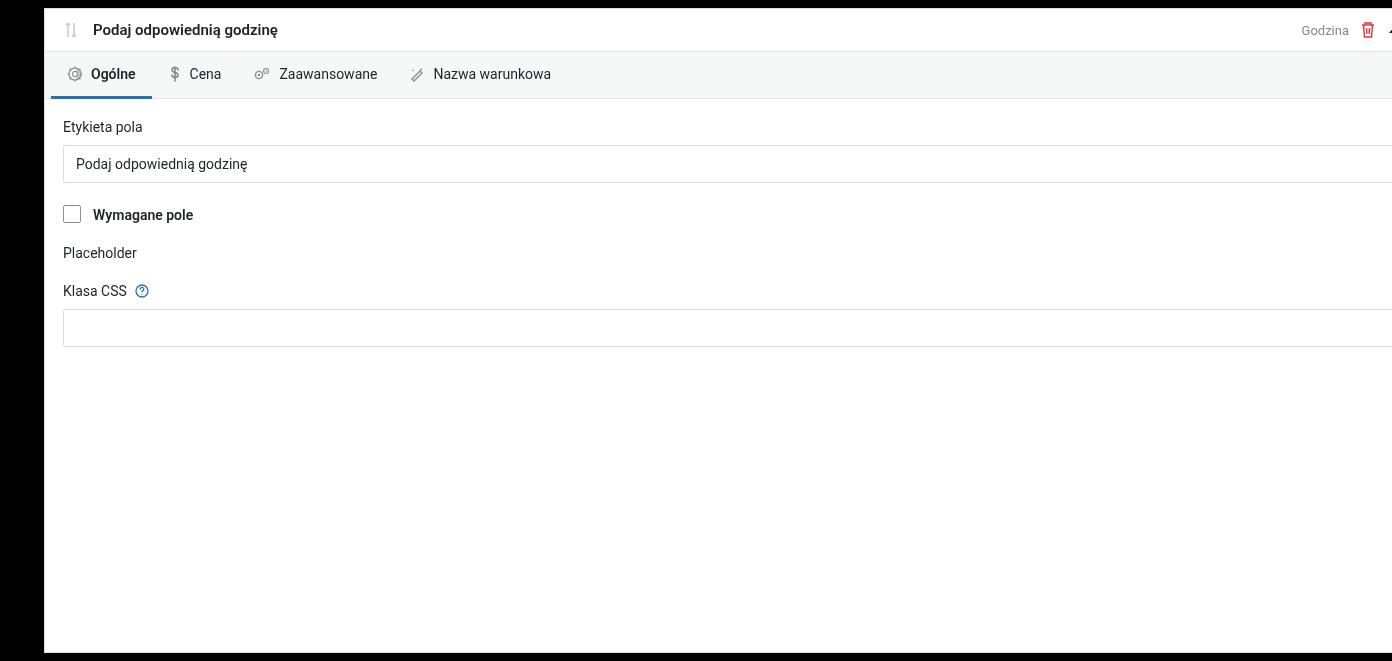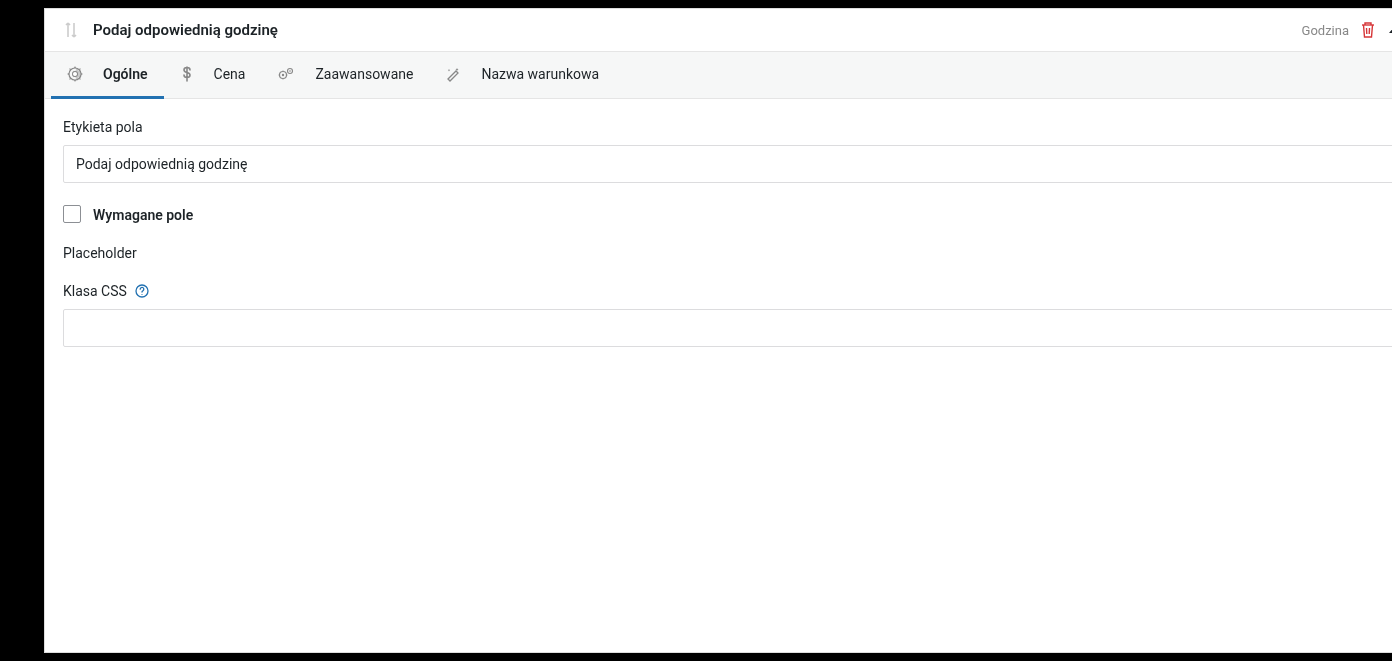--- a/index.html
+++ b/index.html
@@ -56,21 +56,21 @@
     .tabs {
       display: flex;
       background: #f6f7f7;
       border-top: 1px solid #e5e5e5;
       border-bottom: 1px solid #e5e5e5;
       padding: 0 6px;
     }
     .tab {
       display: flex;
       align-items: center;
-      gap: 20px;
+      gap: 8px;
       padding: 14px 16px;
       cursor: pointer;
       color: #1d2327;
       font-size: 14px;
       border-bottom: 3px solid transparent;
       margin-bottom: -1px;
     }
     .tab.active {
       border-bottom-color: #2271b1;
       font-weight: 600;

